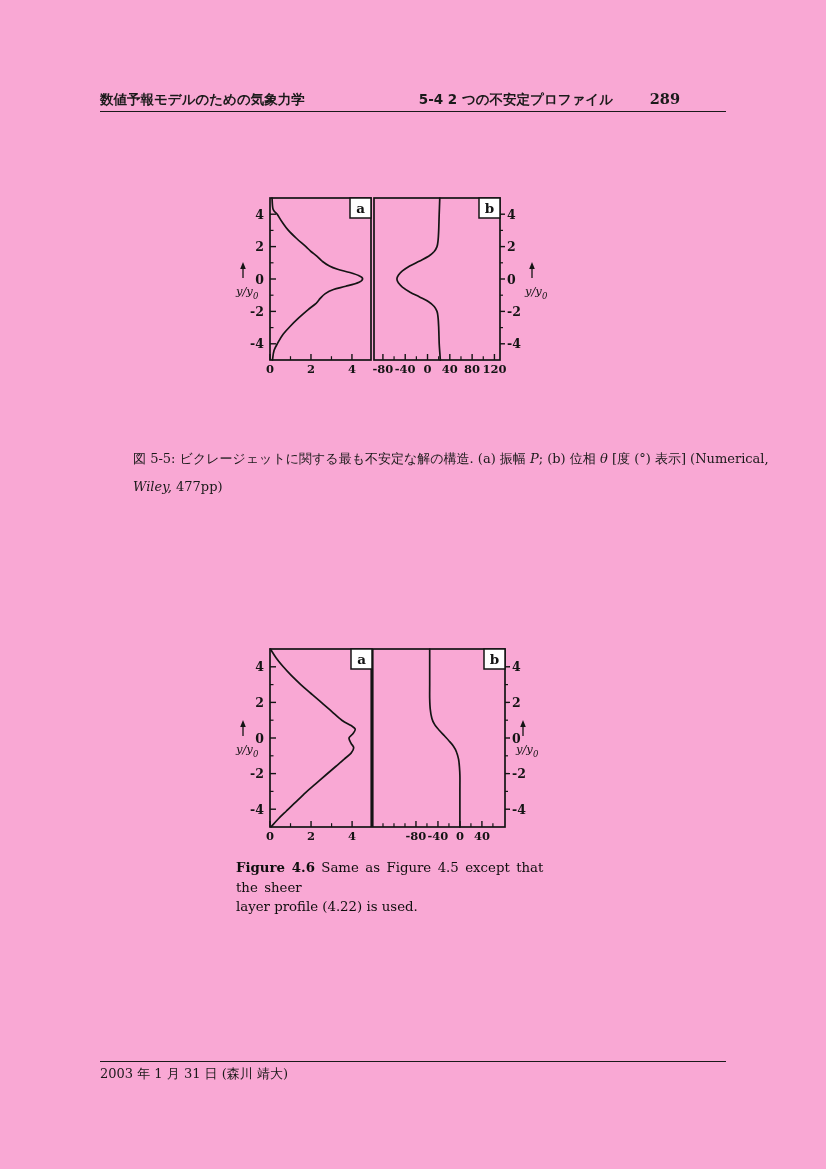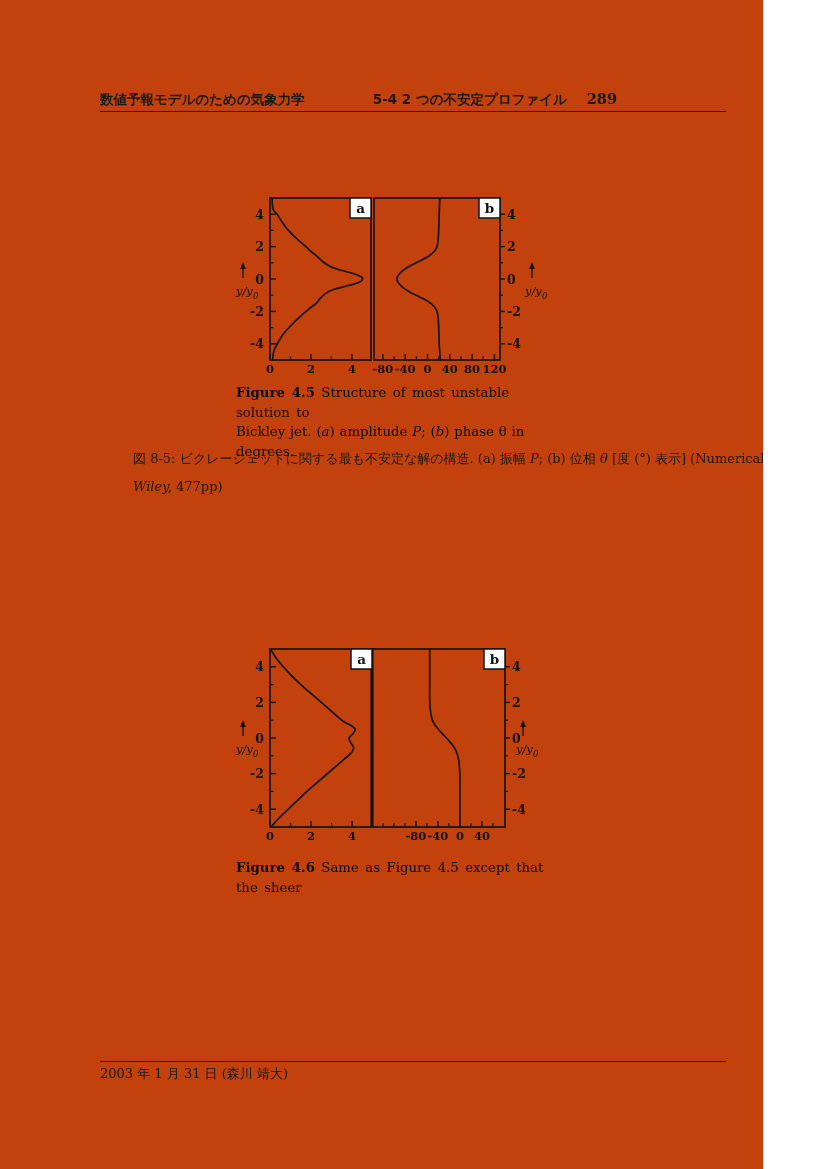--- a/index.html
+++ b/index.html
@@ -1,22 +1,22 @@
 <!DOCTYPE html>
 <html><head>
 <meta charset="utf-8">
 <style>
   html,body{margin:0;padding:0;background:#ffffff;}
-  .page{position:relative;width:763px;height:1169px;background:#c2410c;
+  .page{position:relative;width:826px;height:1169px;background:#f9a8d4;
         font-family:"DejaVu Serif",serif;color:#1a1a1a;overflow:hidden;}
 
   
   .hdr-left{position:absolute;left:100px;top:91px;font-family:"DejaVu Sans",sans-serif;
             font-weight:bold;font-size:13.5px;white-space:nowrap;}
-  .hdr-sec{position:absolute;top:91px;right:196px;font-family:"DejaVu Sans",sans-serif;
+  .hdr-sec{position:absolute;top:91px;right:213px;font-family:"DejaVu Sans",sans-serif;
            font-weight:bold;font-size:13.5px;white-space:nowrap;}
   .hdr-num{position:absolute;top:90px;right:146px;font-weight:bold;font-size:14.5px;}
   .rule{position:absolute;left:100px;width:626px;height:1.4px;background:#1a1a1a;}
   .hdr-rule{top:111px;}
   .ftr-rule{top:1061px;}
 
   
   .fig{position:absolute;left:235px;width:312px;height:295px;}
   #fig1{top:150px;} #fig2{top:610px;}
   .fig svg{position:absolute;left:0;top:0;}
@@ -134,28 +134,24 @@
           <line x1="8" y1="128" x2="8" y2="117" stroke="#141414" stroke-width="1.3"></line>
           <polygon points="5.2,119 10.8,119 8,112" fill="#141414"></polygon>
           <text x="1" y="145" class="ylab">y/y<tspan dy="3.5" font-size="8.5">0</tspan></text>
         </g>
         <g>
           <line x1="297" y1="128" x2="297" y2="117" stroke="#141414" stroke-width="1.3"></line>
           <polygon points="294.2,119 299.8,119 297,112" fill="#141414"></polygon>
           <text x="290" y="145" class="ylab">y/y<tspan dy="3.5" font-size="8.5">0</tspan></text>
         </g>
       </svg>
-    <div class="encap">
-      <div class="ws1"><span class="fl">Figure 4.5</span><span> Structure of most unstable solution to</span></div>
-      <div class="ws2"><span>Bickley jet. (</span><i>a</i><span>) amplitude </span><i>P</i><span>; (</span><i>b</i><span>) phase θ in degrees.</span></div>
-    </div>
   </div>
 
   <div class="jpcap" id="jp1">
-    <div><span>図 8-5: ビクレージェットに関する最も不安定な解の構造. (a) 振幅 </span><i>P</i><span>; (b) 位相 </span><i>θ</i><span> [度 (°) 表示] (Numerical,</span></div>
+    <div><span>図 5-5: ビクレージェットに関する最も不安定な解の構造. (a) 振幅 </span><i>P</i><span>; (b) 位相 </span><i>θ</i><span> [度 (°) 表示] (Numerical,</span></div>
     <div><i>Wiley,</i><span> 477pp)</span></div>
   </div>
 
   <div class="fig" id="fig2">
     <svg id="fig2-svg" width="312" height="238" viewBox="0 0 312 238">
         <rect x="35" y="39" width="235" height="178" fill="none" stroke="#141414" stroke-width="1.7"></rect>
         <line x1="137" y1="39" x2="137" y2="217" stroke="#141414" stroke-width="3.2"></line>
         <g>
           <g>
             <line x1="35" y1="217" x2="35" y2="211" stroke="#141414" stroke-width="1.4"></line>
@@ -235,20 +231,21 @@
           <text x="1" y="143" class="ylab">y/y<tspan dy="3.5" font-size="8.5">0</tspan></text>
         </g>
         <g>
           <line x1="288" y1="126" x2="288" y2="115" stroke="#141414" stroke-width="1.3"></line>
           <polygon points="285.2,117 290.8,117 288,110" fill="#141414"></polygon>
           <text x="281" y="143" class="ylab">y/y<tspan dy="3.5" font-size="8.5">0</tspan></text>
         </g>
       </svg>
     <div class="encap">
       <div class="ws1"><span class="fl">Figure 4.6</span><span> Same as Figure 4.5 except that the sheer</span></div>
+      <div><span>layer profile (4.22) is used.</span></div>
     </div>
   </div>
 
 
   <div class="rule ftr-rule"></div>
   <div class="ftr">2003 年 1 月 31 日 (森川 靖大)</div>
 
 </div>
 
 </body></html>

